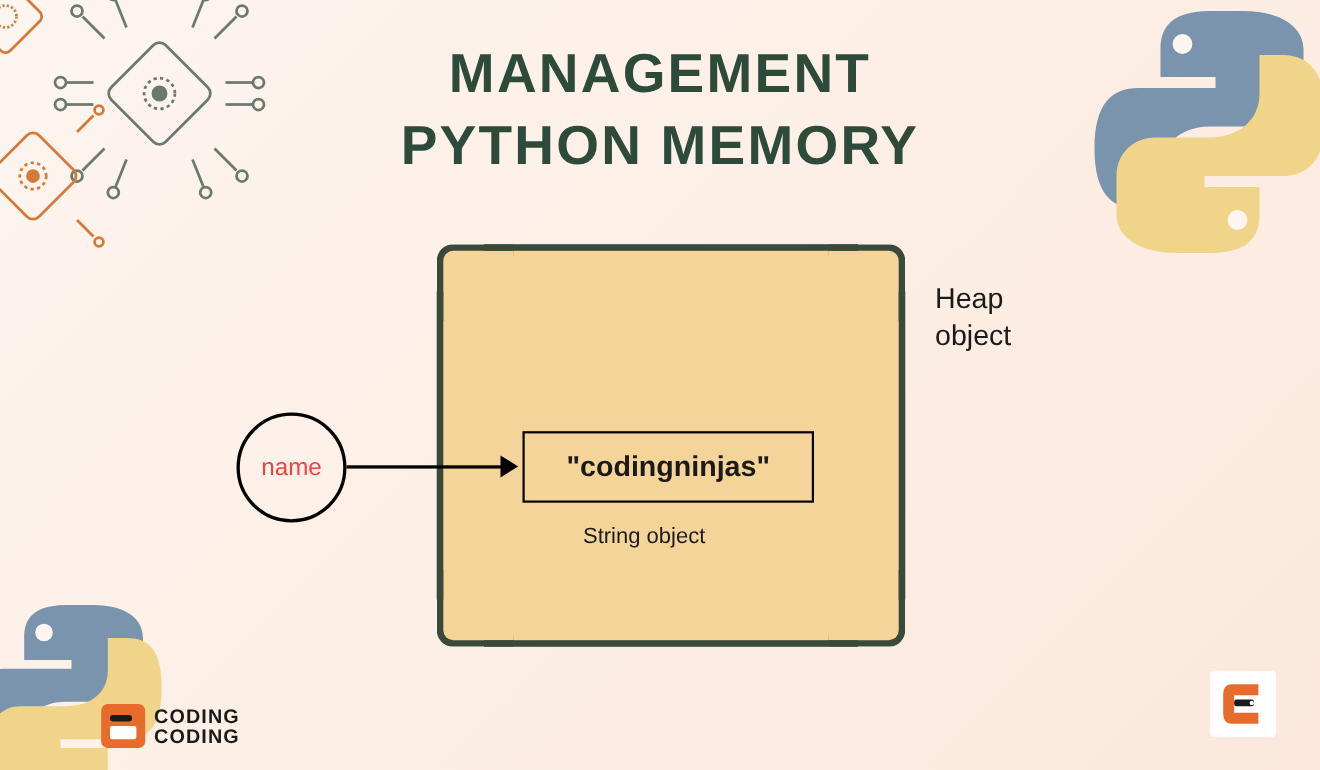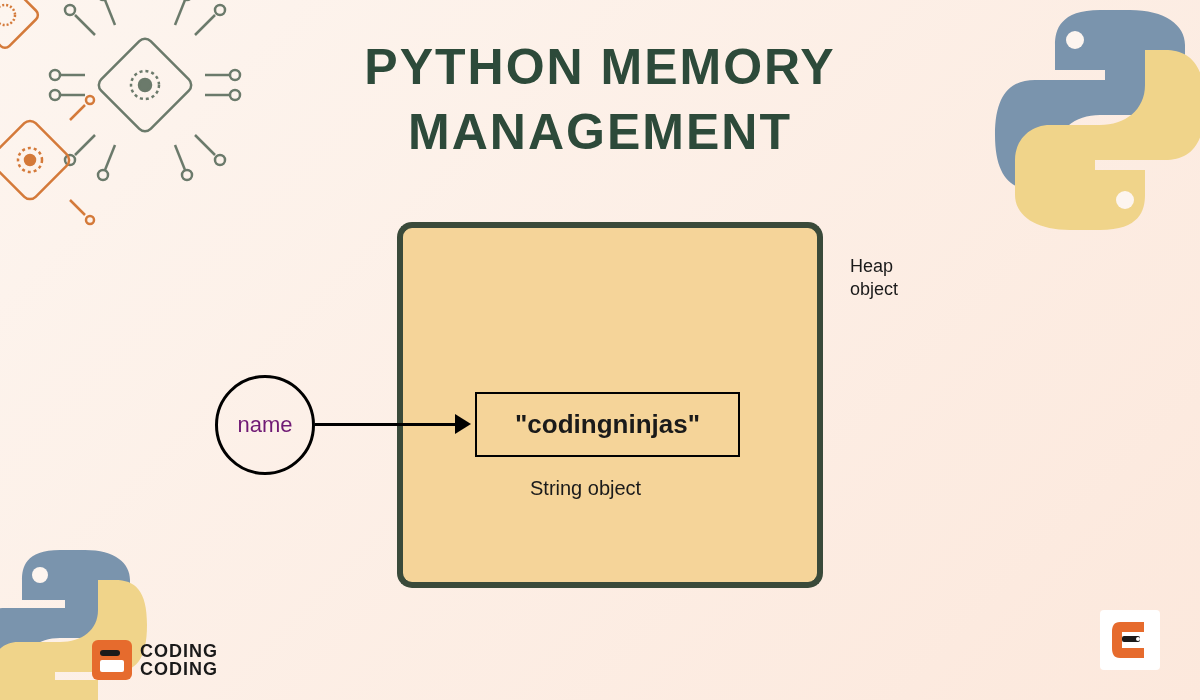--- a/index.html
+++ b/index.html
@@ -43,37 +43,37 @@
     .heap-corner.bl { bottom: -3px; left: -3px; border-right: none; border-top: none; border-radius: 0 0 0 15px; }
     .heap-corner.br { bottom: -3px; right: -3px; border-left: none; border-top: none; border-radius: 0 0 15px 0; }
     .heap-border-top { position: absolute; top: -3px; left: 40px; right: 40px; height: 6px; background: #3a4a3a; }
     .heap-border-bottom { position: absolute; bottom: -3px; left: 40px; right: 40px; height: 6px; background: #3a4a3a; }
     .heap-border-left { position: absolute; left: -3px; top: 40px; bottom: 40px; width: 6px; background: #3a4a3a; }
     .heap-border-right { position: absolute; right: -3px; top: 40px; bottom: 40px; width: 6px; background: #3a4a3a; }
     .heap-label {
       position: absolute;
       left: 850px;
       top: 255px;
-      font-size: 18px;
+      font-size: 26px;
       color: #1a1a1a;
       line-height: 1.3;
     }
     .name-circle {
       position: absolute;
       left: 215px;
       top: 375px;
       width: 100px;
       height: 100px;
       border: 3px solid #000;
       border-radius: 50%;
       display: flex;
       align-items: center;
       justify-content: center;
       font-size: 22px;
-      color: #701a75;
+      color: #ef4444;
       background: transparent;
     }
     .arrow-line {
       position: absolute;
       left: 315px;
       top: 423px;
       width: 145px;
       height: 3px;
       background: #000;
     }
@@ -246,22 +246,22 @@
   <circle cx="145" cy="200" r="9" fill="#fdf5ef"></circle>
 </svg>
 
 <svg class="python-logo-bl" viewBox="0 0 200 200">
   <path fill="#7a94ad" d="M 100 10 C 65 10 62 28 62 40 L 62 60 L 105 60 L 105 68 L 45 68 C 25 68 13 80 13 115 C 13 150 25 160 45 160 L 62 160 L 62 130 C 62 110 78 98 100 98 L 142 98 C 158 98 170 85 170 68 L 170 40 C 170 23 155 10 125 10 Z"></path>
   <circle cx="80" cy="35" r="8" fill="#fdf5ef"></circle>
   <path fill="#f0d48a" d="M 100 190 C 135 190 138 172 138 160 L 138 140 L 95 140 L 95 132 L 155 132 C 175 132 187 120 187 85 C 187 50 175 40 155 40 L 138 40 L 138 70 C 138 90 122 102 100 102 L 58 102 C 42 102 30 115 30 132 L 30 160 C 30 177 45 190 75 190 Z"></path>
 </svg>
 
 <div class="title">
+  <div>MANAGEMENT</div>
   <div>PYTHON MEMORY</div>
-  <div>MANAGEMENT</div>
 </div>
 
 <div class="heap-box">
   <div class="heap-corner tl"></div>
   <div class="heap-corner tr"></div>
   <div class="heap-corner bl"></div>
   <div class="heap-corner br"></div>
   <div class="heap-border-top"></div>
   <div class="heap-border-bottom"></div>
   <div class="heap-border-left"></div>

